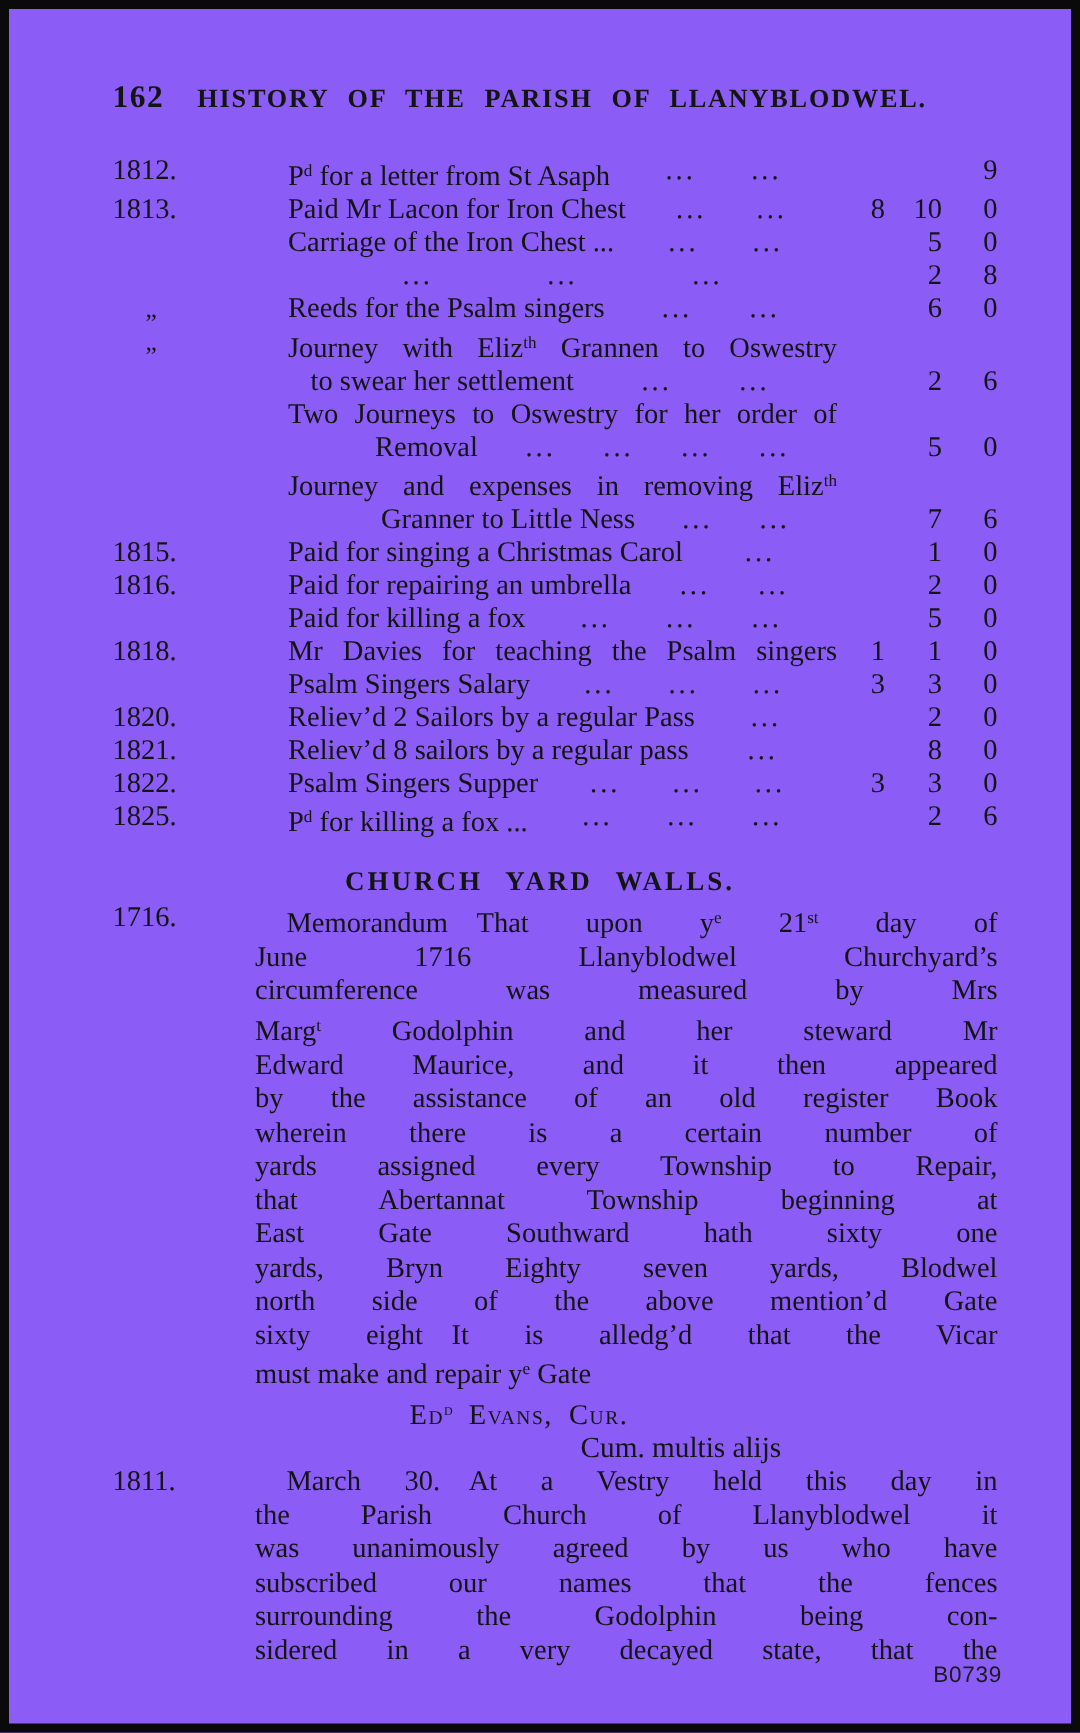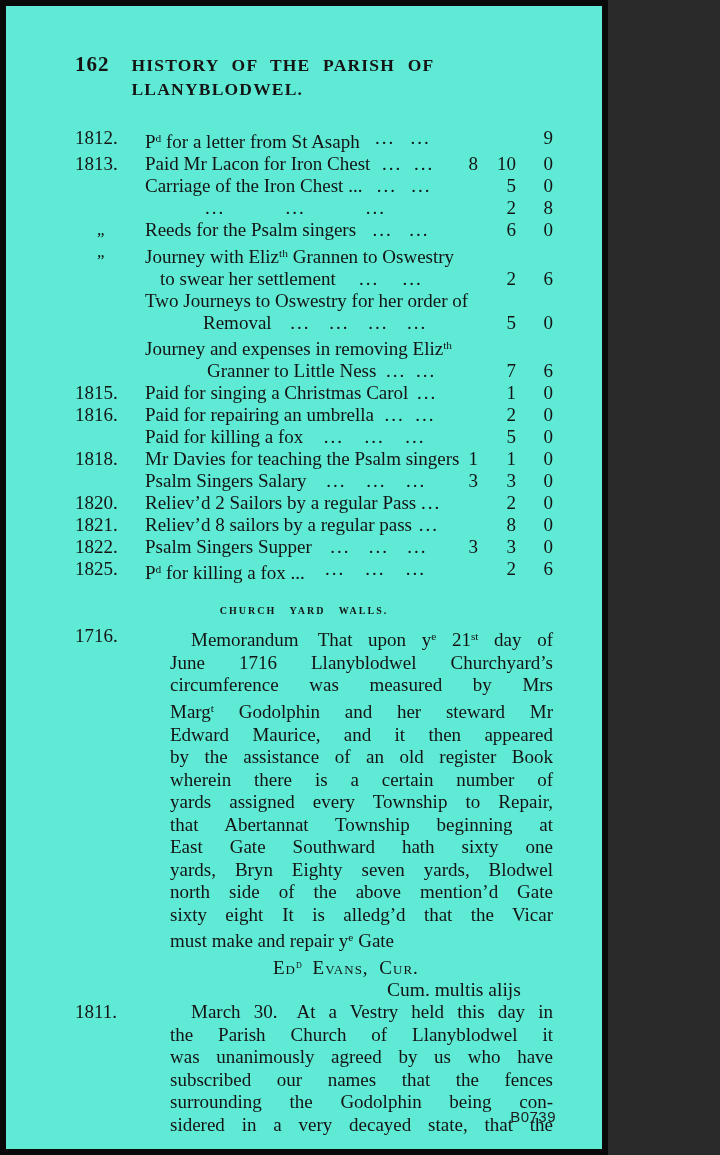--- a/index.html
+++ b/index.html
@@ -1,52 +1,52 @@
 <!DOCTYPE html>
 <html><head>
 <meta charset="utf-8">
 <style>
   * { margin:0; padding:0; box-sizing:border-box; }
   html,body { background:#2a2a2a; }
   .scan {
     position:relative;
-    width:608px; height:1155px;
-    background:#5eead4;
+    width:720px; height:1155px;
+    background:#8b5cf6;
     border:6px solid #0a0a0a;
     font-family:"Liberation Serif","DejaVu Serif",serif;
     color:#141414;
     overflow:hidden;
   }
   .content { padding:46px 49px 0 69px; }
   sup { font-size:60%; vertical-align:0.55em; letter-spacing:0; }
 
   
   .hdr { display:flex; align-items:baseline; line-height:24px; }
   .hdr .pageno { font-size:21px; font-weight:bold; letter-spacing:1px; }
   .hdr .booktitle { font-size:17.5px; font-weight:bold; letter-spacing:1.2px; word-spacing:7px; margin-left:22px; }
 
   
   .ledger { margin-top:26px; }
   .lrow { display:flex; line-height:22px; font-size:19px; }
   .lrow .year { width:70px; flex:0 0 70px; }
   .lrow .year.ditto { padding-left:22px; font-size:17px; }
-  .lrow .desc { flex:1 1 auto; min-width:0; display:flex; }
+  .lrow .desc { flex:1 1 auto; min-width:0; display:flex;margin-left:47px; }
   .lrow .desc.justify { display:block; text-align:justify; text-align-last:justify; }
   .lrow .desc-text { white-space:nowrap; }
   .lrow .leaders { flex:1; display:flex; justify-content:space-evenly; }
   .lrow .dots { letter-spacing:2px; }
   .amt { text-align:right; }
   .amt.pounds { width:32px; flex:0 0 32px; }
   .amt.shillings { width:38px; flex:0 0 38px;padding-left:12px; }
   .amt.pence { width:37px; flex:0 0 37px; }
 
   
   .section-heading {
     margin-top:16px; line-height:22px; text-align:center; padding-right:20px;
-    font-size:10px; font-weight:bold; letter-spacing:2px; word-spacing:9px;
+    font-size:18px; font-weight:bold; letter-spacing:2px; word-spacing:9px;
   }
 
   
   .entry { display:flex; font-size:19px; }
   .entry.memo { margin-top:3px; }
   .entry .year { width:70px; flex:0 0 70px; line-height:22.5px; }
   .entry .para { flex:1 1 auto; width:413px; }
   .pline { line-height:22.5px; text-align:justify; text-align-last:justify; padding-left:25px; }
   .pline.first { padding-left:0;margin-left:46px; }
   .pline.last { text-align-last:left; }

